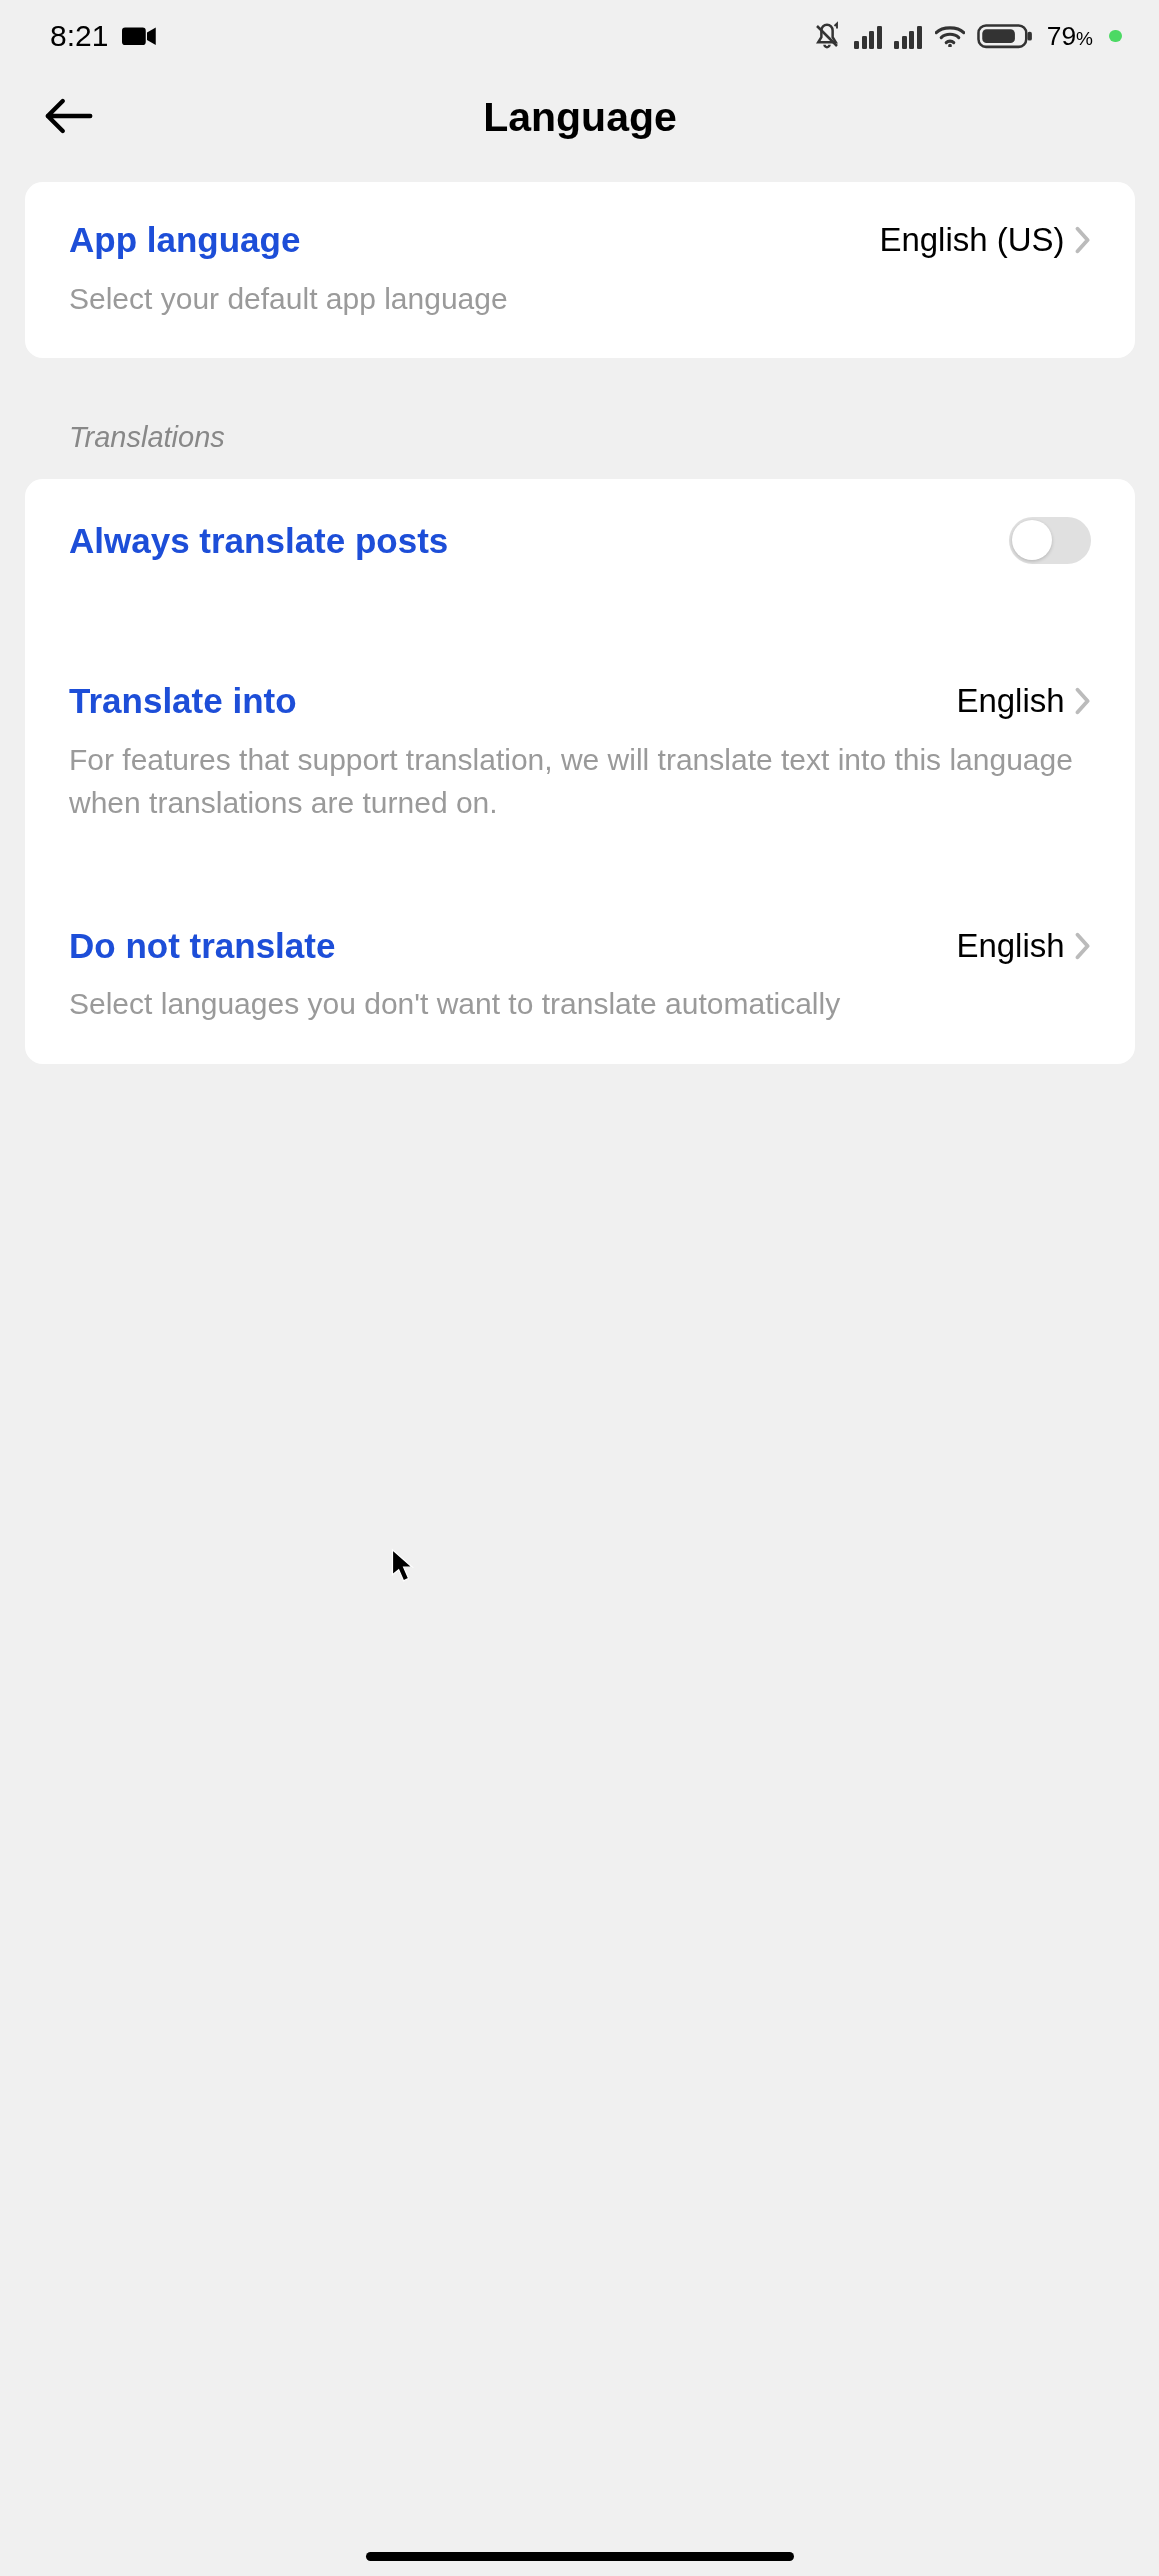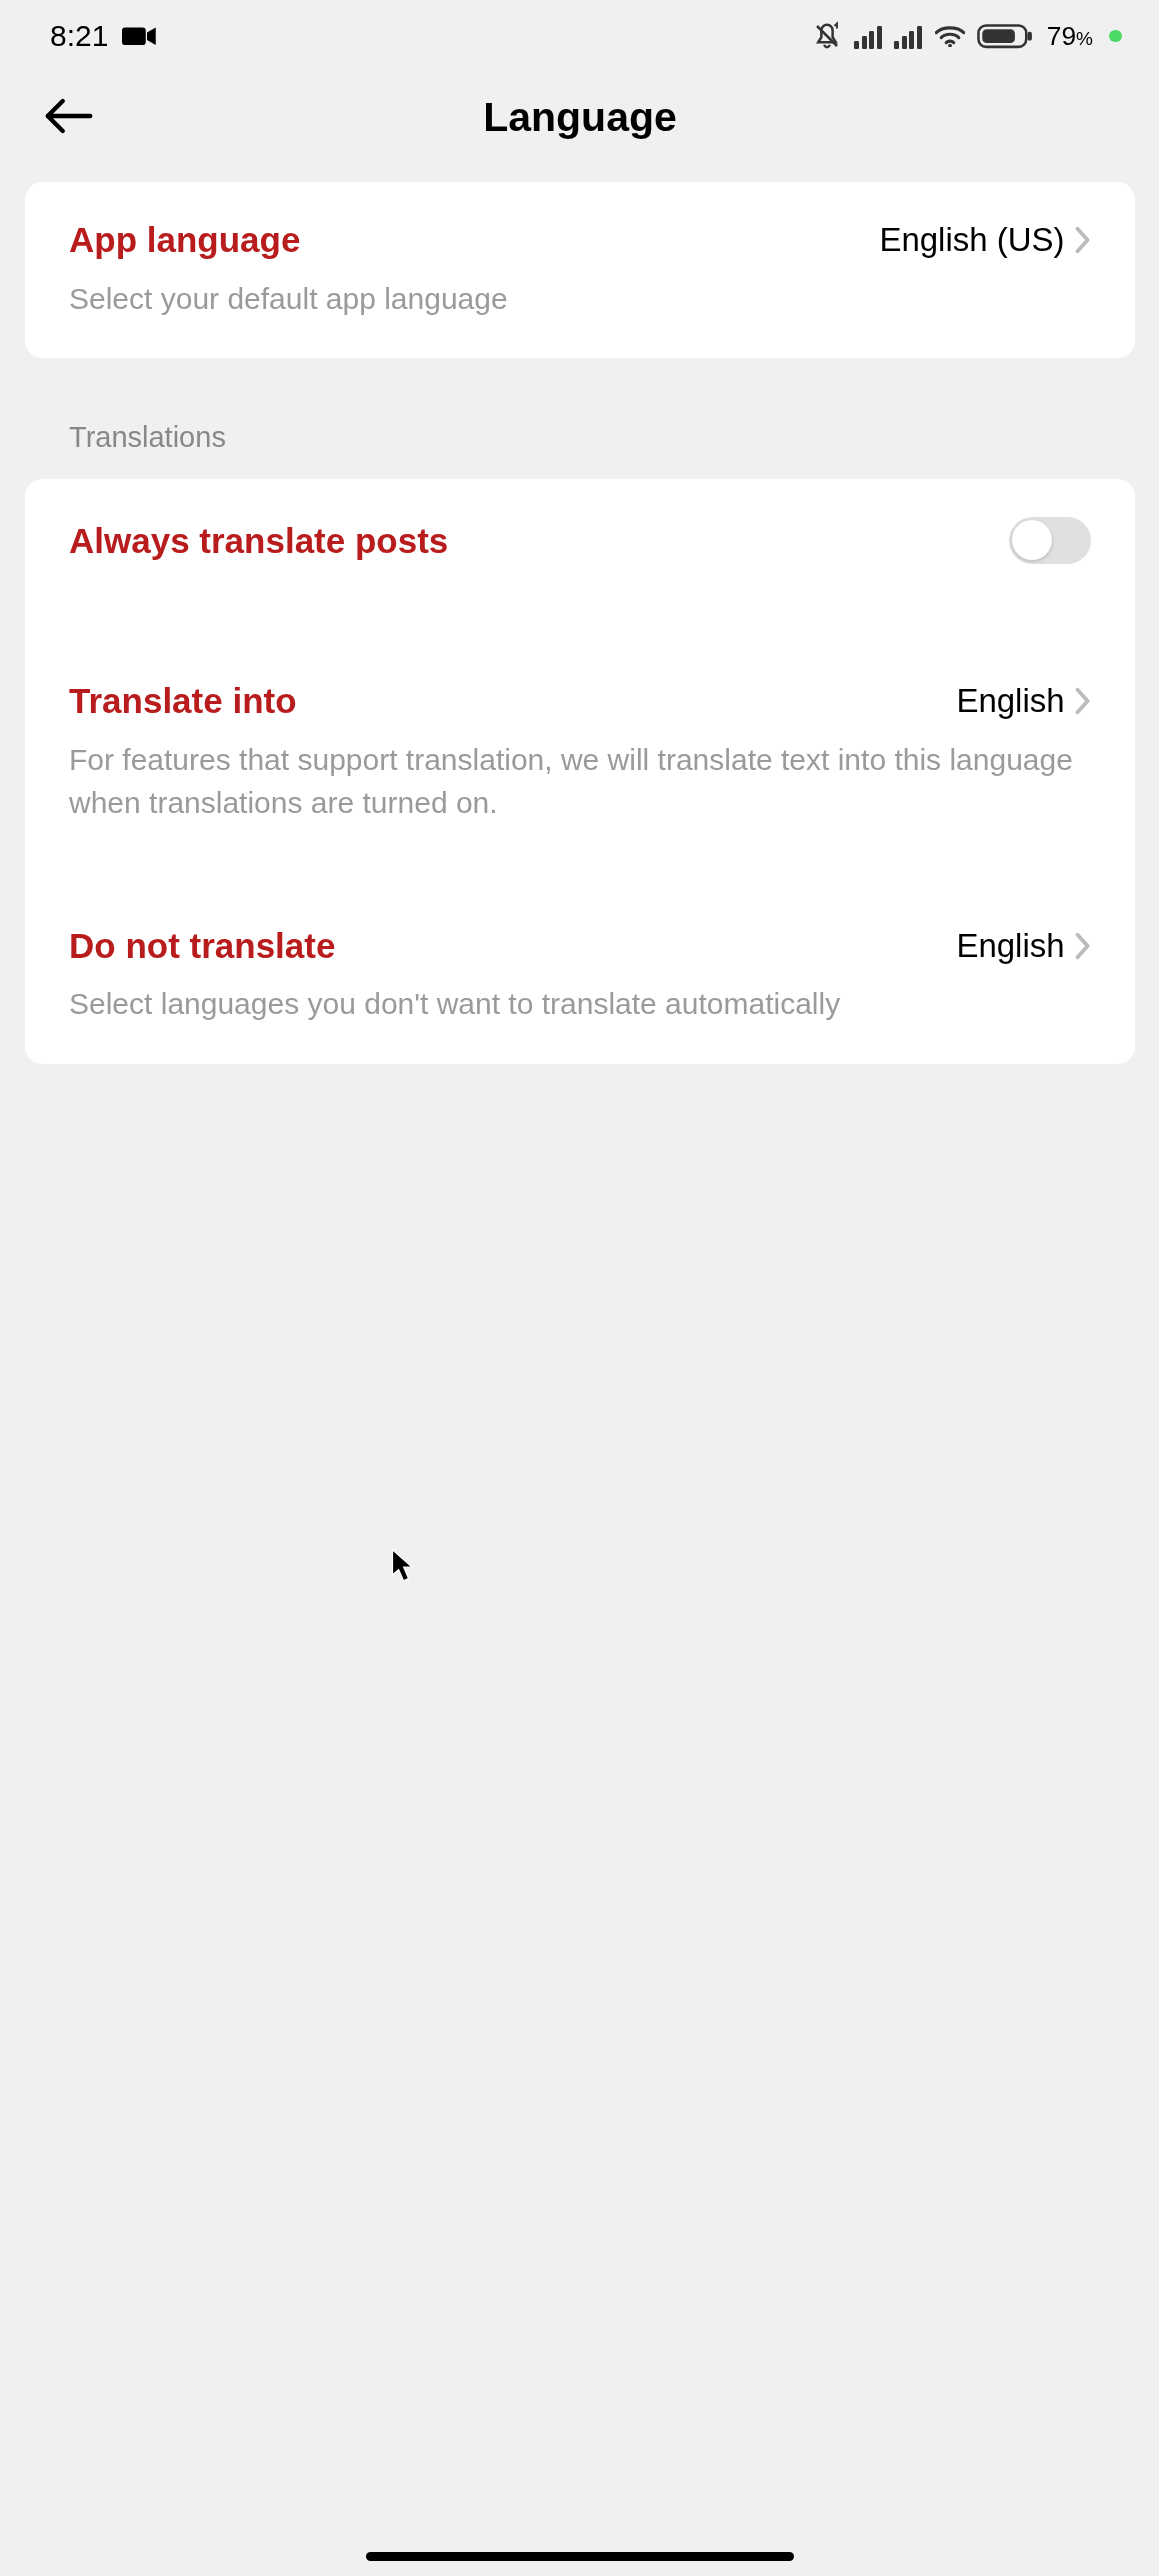--- a/index.html
+++ b/index.html
@@ -70,36 +70,37 @@
       padding: 0;
     }
     .section-upper {
       margin-bottom: 63px;
     }
     .section-header {
       font-size: 29px;
       color: #888;
       padding: 0 69px 25px 69px;
       font-weight: 400;
+      font-style: italic;
     }
     .setting-row {
       padding: 38px 44px;
       display: block;
       cursor: pointer;
     }
     .setting-main {
       display: flex;
       align-items: center;
       justify-content: space-between;
       margin-bottom: 16.4px;
     }
     .setting-title {
       font-size: 35px;
       font-weight: 600;
-      color: #b91c1c;
+      color: #1d4ed8;
     }
     .setting-value-wrap {
       display: flex;
       align-items: center;
       gap: 10px;
     }
     .setting-value {
       font-size: 33px;
       color: #000000;
       font-weight: 400;

